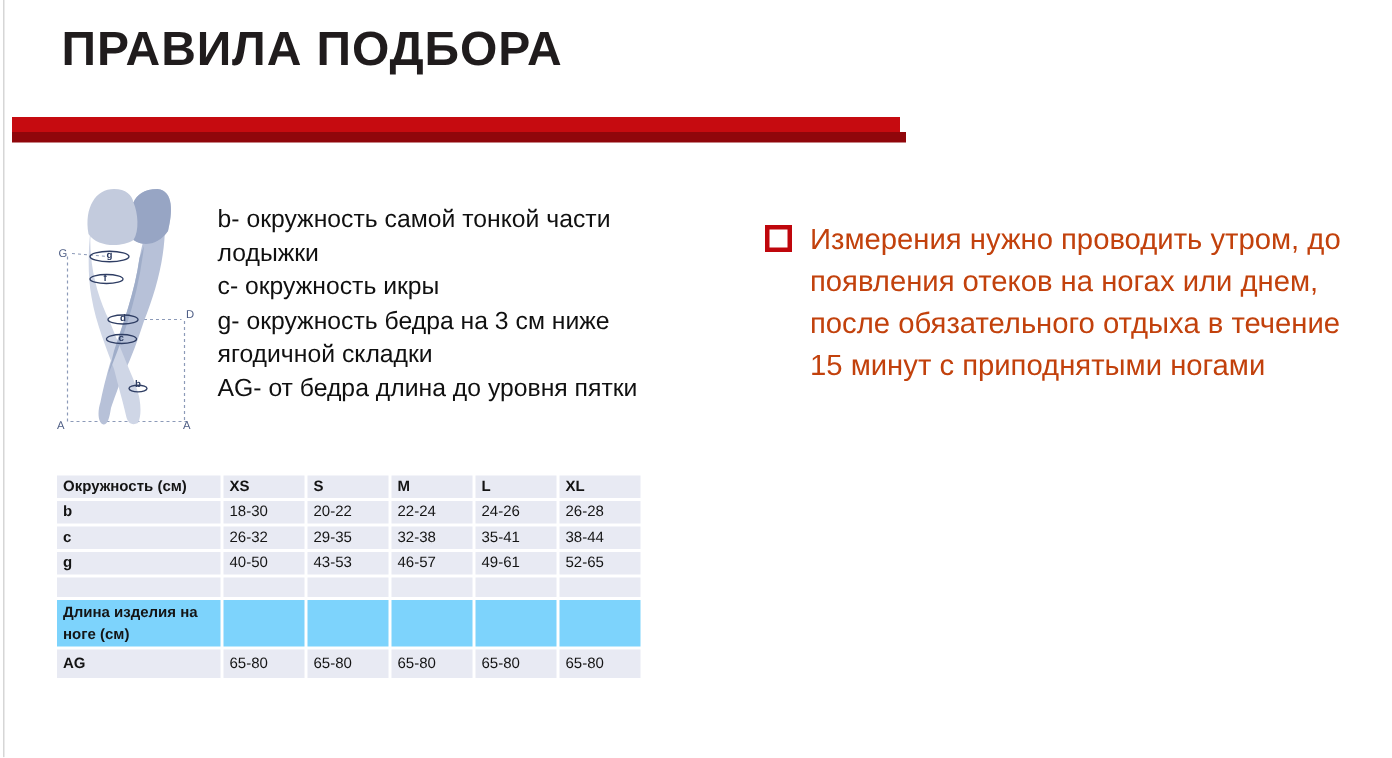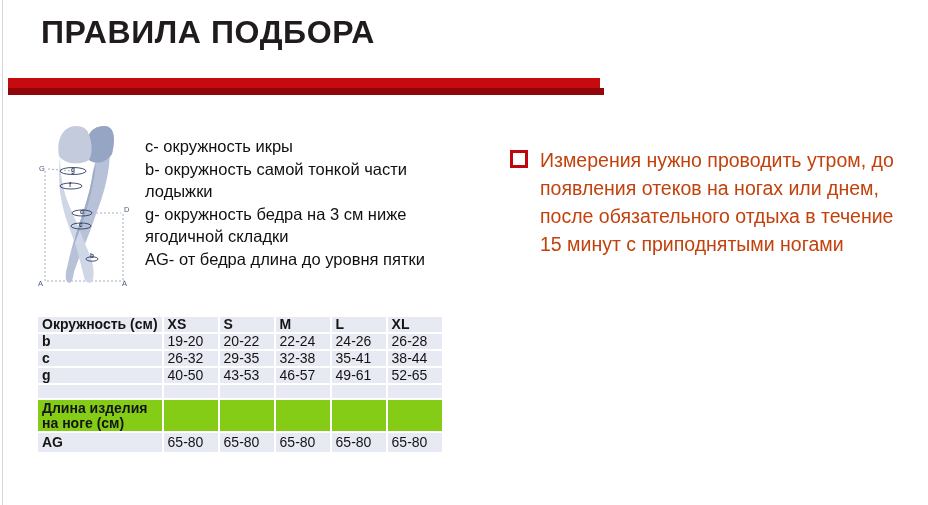--- a/index.html
+++ b/index.html
@@ -24,31 +24,31 @@
 
   .note{position:absolute;left:510px;top:146px;width:400px;display:flex;}
   .note-bullet{
     flex:0 0 auto;width:12px;height:12px;margin-top:4px;margin-right:12px;
     border:3.5px solid #bf060c;background:#fff;
   }
   .note-text{font-size:19.5px;line-height:28px;color:#c2410c;width:366px;}
 
   table.sizes{
     position:absolute;left:36px;top:315px;border-collapse:separate;border-spacing:2px;
-    font-size:14px;color:#141414;
+    font-size:10px;color:#141414;
   }
   table.sizes td{
     background:#e8eaf3;padding:0 4px;height:15px;vertical-align:middle;
     line-height:15px;white-space:nowrap;
   }
   table.sizes td.lbl{width:101px;font-weight:bold;}
   table.sizes td.val{width:46px;}
   table.sizes tr.hdr td{font-weight:bold;}
   table.sizes tr.gap td{height:13px;}
-  table.sizes tr.len td{background:#84cc16;height:31px;line-height:15px;white-space:normal;}
+  table.sizes tr.len td{background:#7dd3fc;height:31px;line-height:15px;white-space:normal;}
   table.sizes tr.ag td{height:19px;margin-top:44px;}
 
   .dl{stroke:#8c9ab8;stroke-width:0.8;stroke-dasharray:2,2;fill:none;}
   .arc{stroke:#2e3d63;stroke-width:0.9;fill:none;}
   .cl{font-size:7.5px;fill:#4a5a82;}
   .ml{font-size:6.5px;fill:#2e3d63;font-weight:bold;}
 </style>
 </head>
 <body>
 
@@ -94,22 +94,22 @@
     <text class="ml" x="43" y="105">c</text>
     <text class="ml" x="54" y="136">b</text>
 
     <text class="cl" x="3" y="49">G</text>
     <text class="cl" x="88" y="90">D</text>
     <text class="cl" x="2" y="164">A</text>
     <text class="cl" x="86" y="164">A</text>
   </svg>
 
   <div class="defs">
+    <div>b- окружность самой тонкой части лодыжки</div>
     <div>c- окружность икры</div>
-    <div>b- окружность самой тонкой части лодыжки</div>
     <div>g- окружность бедра на 3 см ниже ягодичной складки</div>
     <div>AG- от бедра длина до уровня пятки</div>
   </div>
 
   <div class="note">
     <div class="note-bullet"></div>
     <div class="note-text">Измерения нужно проводить утром, до появления отеков на ногах или днем, после обязательного отдыха в течение 15 минут с приподнятыми ногами</div>
   </div>
 
   <table class="sizes">
@@ -117,21 +117,21 @@
         <tr class="hdr">
       <td class="lbl">Окружность (см)</td>
       <td class="val">XS</td>
       <td class="val">S</td>
       <td class="val">M</td>
       <td class="val">L</td>
       <td class="val">XL</td>
     </tr>
     <tr>
       <td class="lbl">b</td>
-      <td class="val">19-20</td>
+      <td class="val">18-30</td>
       <td class="val">20-22</td>
       <td class="val">22-24</td>
       <td class="val">24-26</td>
       <td class="val">26-28</td>
     </tr>
     <tr>
       <td class="lbl">c</td>
       <td class="val">26-32</td>
       <td class="val">29-35</td>
       <td class="val">32-38</td>

